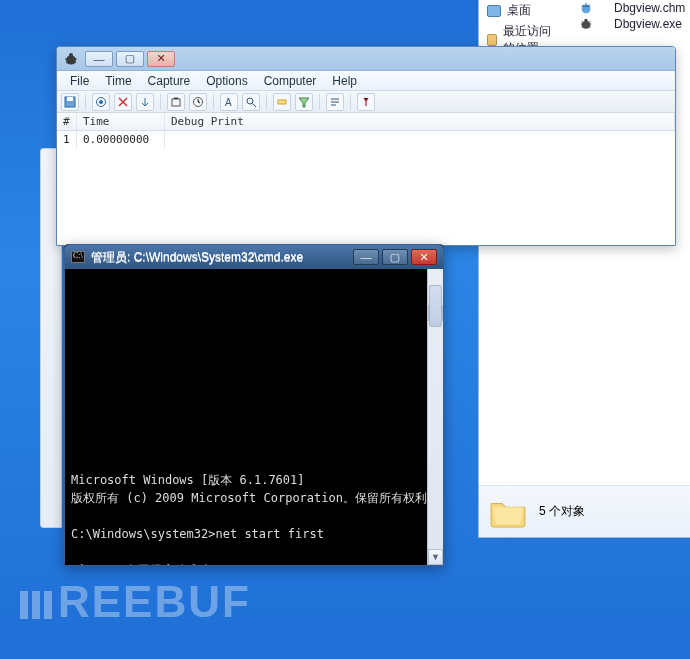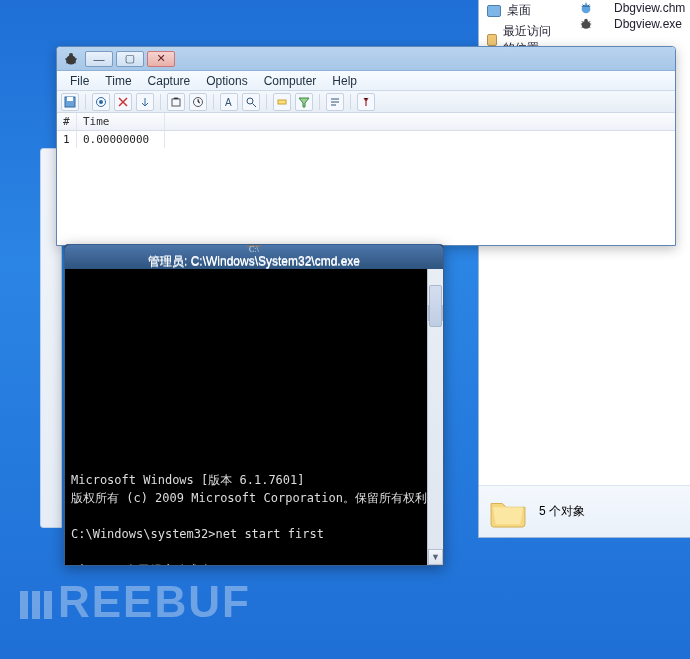--- a/index.html
+++ b/index.html
@@ -73,21 +73,21 @@
   .grid-row { display:flex; height:16px; align-items:center; }
 
   
   .win-cmd {
     position:absolute; top:244px; left:64px; width:380px; height:322px;
     border:1px solid #3a5f8e; border-radius:4px 4px 0 0;
     box-shadow:0 3px 14px rgba(0,0,0,.35); background:#000;
   }
   .cmd-title {
     height:24px; background:linear-gradient(#4d76aa,#2e547f);
-    display:flex; align-items:center; padding:0 6px; gap:6px; border-radius:4px 4px 0 0;flex-direction:column;
+    display:flex; align-items:center; padding:0 6px; gap:6px; border-radius:4px 4px 0 0;
   }
   .cmd-title .title-text { color:#fff; font-size:12px; }
   .cmd-icon { width:14px; height:12px; background:#111; border:1px solid #777; position:relative; }
   .cmd-icon::after { content:"C:\\"; position:absolute; left:1px; top:-1px; font:8px/10px Consolas; color:#ddd; }
   .cmd-btns { display:flex; gap:3px; }
   .cmd-btn { width:26px; height:16px; border:1px solid #213b58; border-radius:2px;
     display:flex; align-items:center; justify-content:center; font:11px Arial; }
   .cmd-min{background:linear-gradient(#6e8eb2,#4a6c92);color:#e9eef5}
   .cmd-max{background:linear-gradient(#6e8eb2,#4a6c92);color:#e9eef5}
   .cmd-close{background:linear-gradient(#e06a5e,#c43a2c);color:#fff;border-color:#7a1e14}
@@ -242,20 +242,21 @@
     <div class="tsep"></div>
     <div class="tbtn">
         <svg viewBox="0 0 12 12">
           <path d="M4 2l2 3 2-3M6 5v5" stroke="#a33" stroke-width="1.3"></path>
         </svg>
       </div>
   </div>
   <div class="grid-head">
     <div class="col c0">#</div>
     <div class="col c1">Time</div>
+    <div class="col c2">Debug Print</div>
   </div>
   <div class="grid-body">
     <div class="grid-row">
       <div class="col c0">1</div>
       <div class="col c1">0.00000000</div>
     </div>
   </div>
 </div>
 
 <div class="win-cmd">

